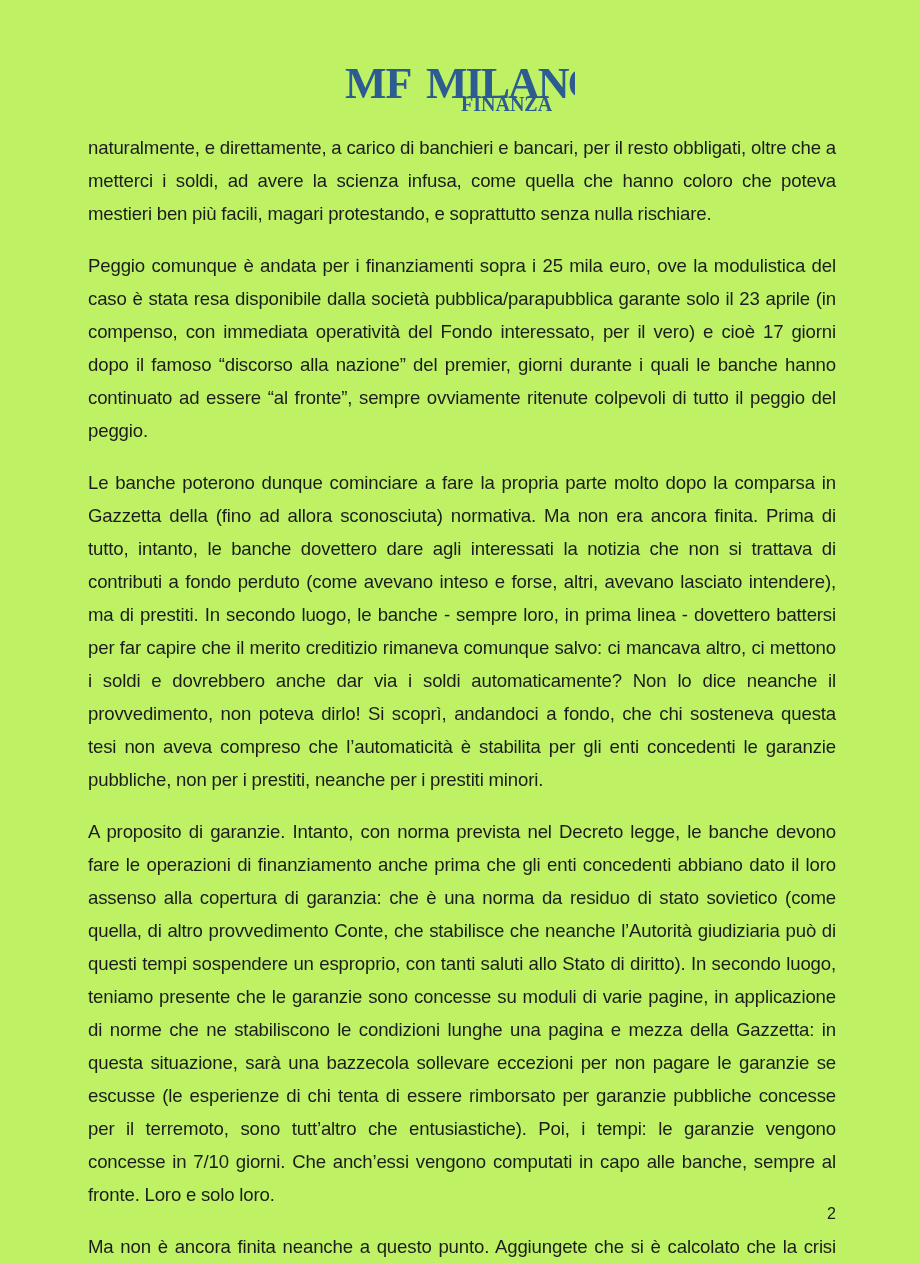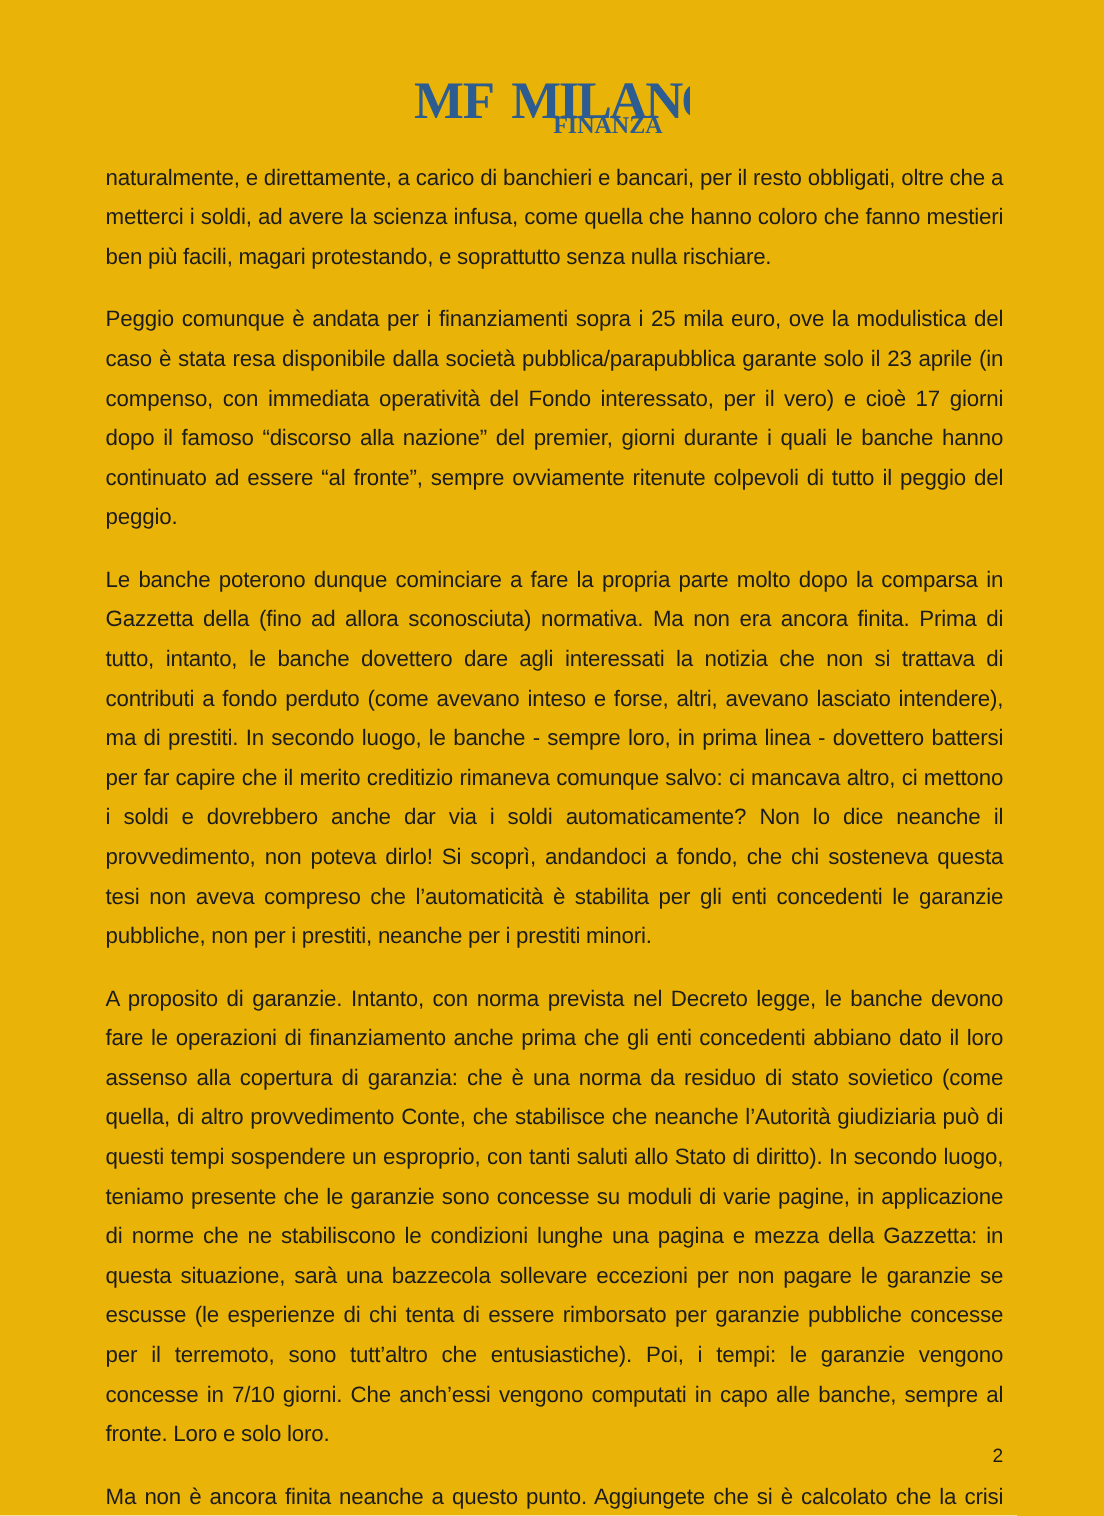--- a/index.html
+++ b/index.html
@@ -12,21 +12,21 @@
     height: 1263px;
     position: relative;
     font-family: "Liberation Sans", sans-serif;
     color: #1a1a1a;
     overflow: hidden;
   }
 
   .page {
     position: absolute;
     inset: 0;
-    background: #eab308;
+    background: #bef264;
   }
 
   
   .masthead {
     position: absolute;
     top: 58px;
     left: 0;
     width: 920px;
     height: 62px;
     display: flex;
@@ -85,21 +85,21 @@
     <div class="logo">
       <svg width="230" height="56" viewBox="0 0 230 56" xmlns="http://www.w3.org/2000/svg">
         <text id="logo-mf" x="0" y="40" font-family="'Liberation Serif', serif" font-size="44" font-weight="700" fill="#2d5c90" letter-spacing="-1">MF</text>
         <text id="logo-milano" x="81" y="40" font-family="'Liberation Serif', serif" font-size="44" font-weight="700" fill="#2d5c90" letter-spacing="-2">MILANO</text>
         <text id="logo-finanza" x="116" y="53" font-family="'Liberation Serif', serif" font-size="20" font-weight="700" fill="#2d5c90" letter-spacing="0">FINANZA</text>
       </svg>
     </div>
   </div>
 
   <div class="content">
-    <p class="para">naturalmente, e direttamente, a carico di banchieri e bancari, per il resto obbligati, oltre che a metterci i soldi, ad avere la scienza infusa, come quella che hanno coloro che fanno mestieri ben più facili, magari protestando, e soprattutto senza nulla rischiare.</p>
+    <p class="para">naturalmente, e direttamente, a carico di banchieri e bancari, per il resto obbligati, oltre che a metterci i soldi, ad avere la scienza infusa, come quella che hanno coloro che poteva mestieri ben più facili, magari protestando, e soprattutto senza nulla rischiare.</p>
     <p class="para">Peggio comunque è andata per i finanziamenti sopra i 25 mila euro, ove la modulistica del caso è stata resa disponibile dalla società pubblica/parapubblica garante solo il 23 aprile (in compenso, con immediata operatività del Fondo interessato, per il vero) e cioè 17 giorni dopo il famoso “discorso alla nazione” del premier, giorni durante i quali le banche hanno continuato ad essere “al fronte”, sempre ovviamente ritenute colpevoli di tutto il peggio del peggio.</p>
     <p class="para">Le banche poterono dunque cominciare a fare la propria parte molto dopo la comparsa in Gazzetta della (fino ad allora sconosciuta) normativa. Ma non era ancora finita. Prima di tutto, intanto, le banche dovettero dare agli interessati la notizia che non si trattava di contributi a fondo perduto (come avevano inteso e forse, altri, avevano lasciato intendere), ma di prestiti. In secondo luogo, le banche - sempre loro, in prima linea - dovettero battersi per far capire che il merito creditizio rimaneva comunque salvo: ci mancava altro, ci mettono i soldi e dovrebbero anche dar via i soldi automaticamente? Non lo dice neanche il provvedimento, non poteva dirlo! Si scoprì, andandoci a fondo, che chi sosteneva questa tesi non aveva compreso che l’automaticità è stabilita per gli enti concedenti le garanzie pubbliche, non per i prestiti, neanche per i prestiti minori.</p>
     <p class="para">A proposito di garanzie. Intanto, con norma prevista nel Decreto legge, le banche devono fare le operazioni di finanziamento anche prima che gli enti concedenti abbiano dato il loro assenso alla copertura di garanzia: che è una norma da residuo di stato sovietico (come quella, di altro provvedimento Conte, che stabilisce che neanche l’Autorità giudiziaria può di questi tempi sospendere un esproprio, con tanti saluti allo Stato di diritto). In secondo luogo, teniamo presente che le garanzie sono concesse su moduli di varie pagine, in applicazione di norme che ne stabiliscono le condizioni lunghe una pagina e mezza della Gazzetta: in questa situazione, sarà una bazzecola sollevare eccezioni per non pagare le garanzie se escusse (le esperienze di chi tenta di essere rimborsato per garanzie pubbliche concesse per il terremoto, sono tutt’altro che entusiastiche). Poi, i tempi: le garanzie vengono concesse in 7/10 giorni. Che anch’essi vengono computati in capo alle banche, sempre al fronte. Loro e solo loro.</p>
     <p class="para">Ma non è ancora finita neanche a questo punto. Aggiungete che si è calcolato che la crisi economica scaturita da come si è combattuta la pandemia ( con mezzi di contenimento fisico come per la peste bubbonica descritta dal Boccaccio, non con una sistematica campagna – ad esempio – di tamponi come nel solo Veneto o in Sud Corea, e questo perché non c’erano</p>
   </div>
 
   <div class="page-number">2</div>
 
 </div>
 

